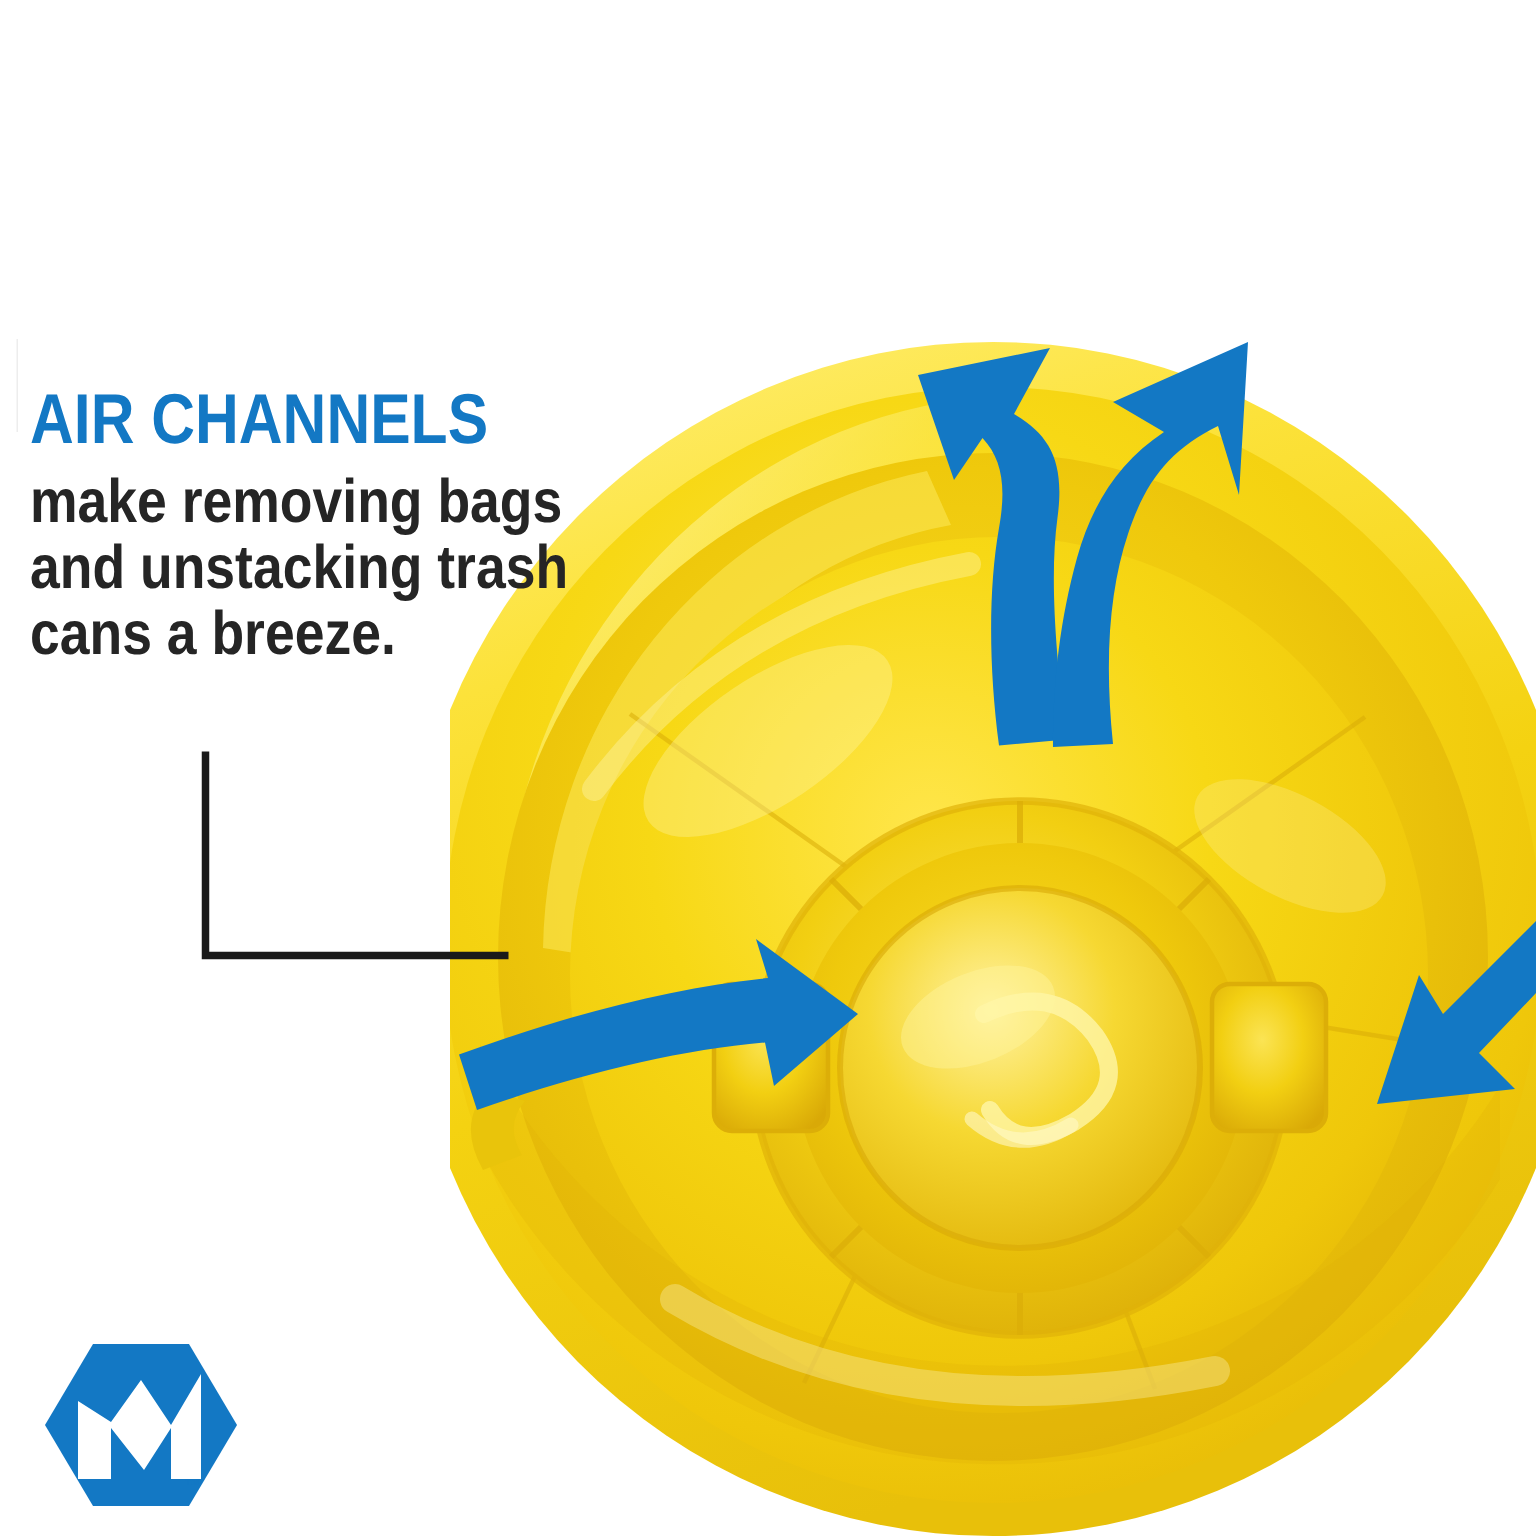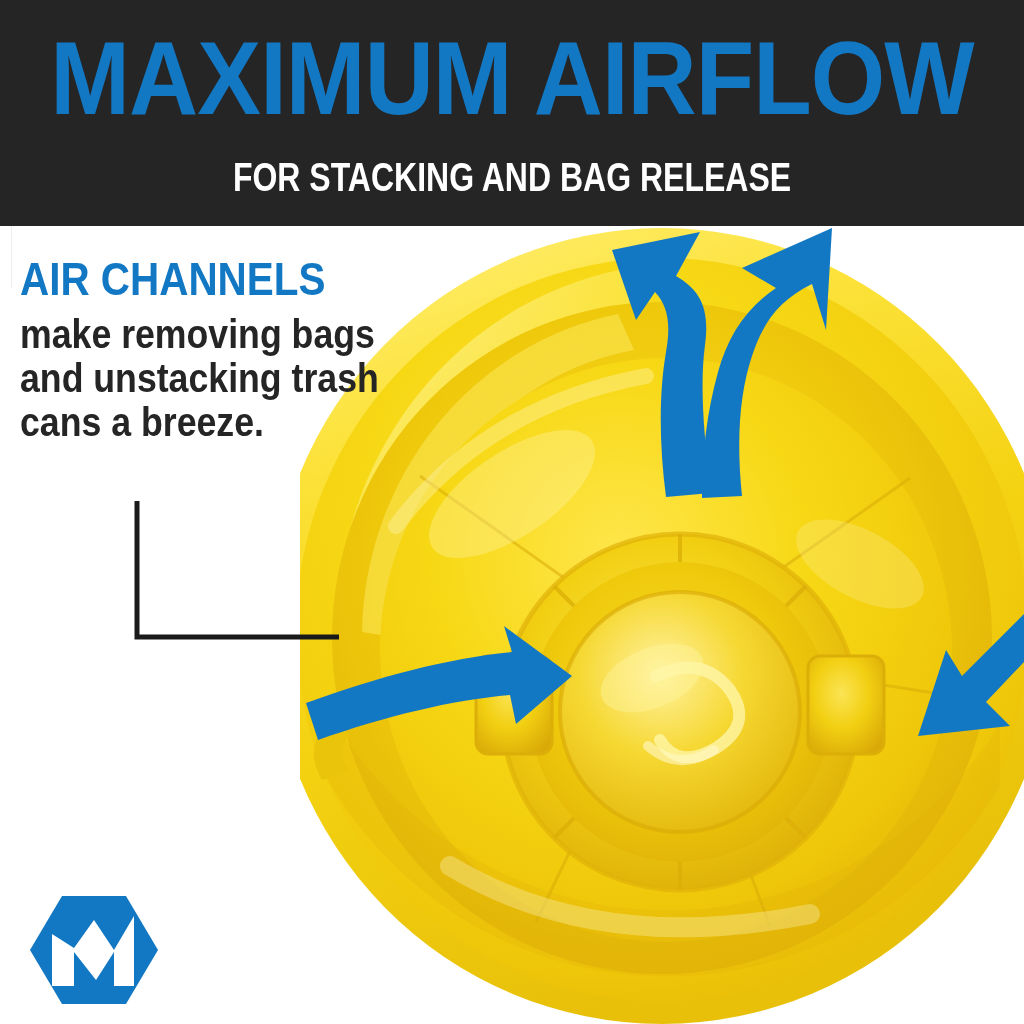--- a/index.html
+++ b/index.html
@@ -140,24 +140,20 @@
         <ellipse cx="212" cy="268" rx="96" ry="42" fill="#FFF6AA" opacity=".35" transform="rotate(-34 212 268)"></ellipse>
         <ellipse cx="560" cy="338" rx="70" ry="34" fill="#FFF2A0" opacity=".28" transform="rotate(28 560 338)"></ellipse>
       </g>
 
       <path d="M 20 470 A 392 398 0 0 0 700 498 L 700 560 A 392 398 0 0 1 20 540 Z" fill="#E0B106" opacity=".25"></path>
 
       <path d="M 26 500 q -22 22 -4 54 l 26 -10 q -12 -20 2 -36 Z" fill="#E9C40B"></path>
     </svg>
   </div>
 
-  <div class="header-bar">
-    <div class="title">MAXIMUM AIRFLOW</div>
-    <div class="subtitle">FOR STACKING AND BAG RELEASE</div>
-  </div>
   <div class="seam"></div>
 
   <div class="callout-head">AIR CHANNELS</div>
   <div class="callout-body">
     <span>make removing bags</span>
     <span>and unstacking trash</span>
     <span>cans a breeze.</span>
   </div>
 
   <svg class="leader" width="240" height="170" viewBox="0 0 240 170">

